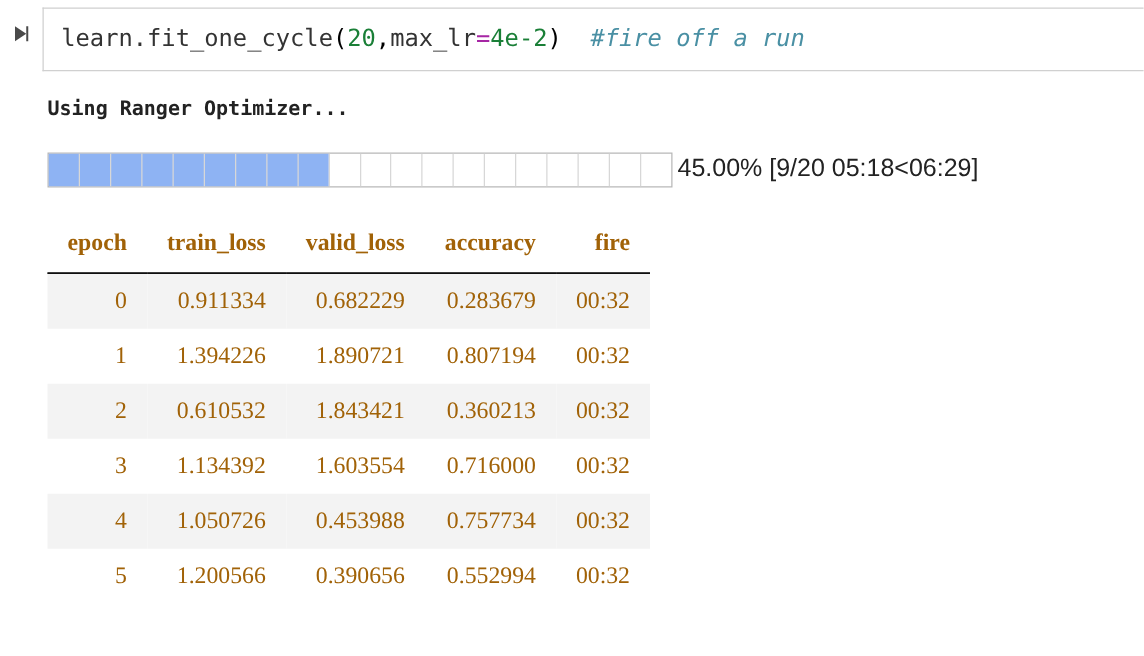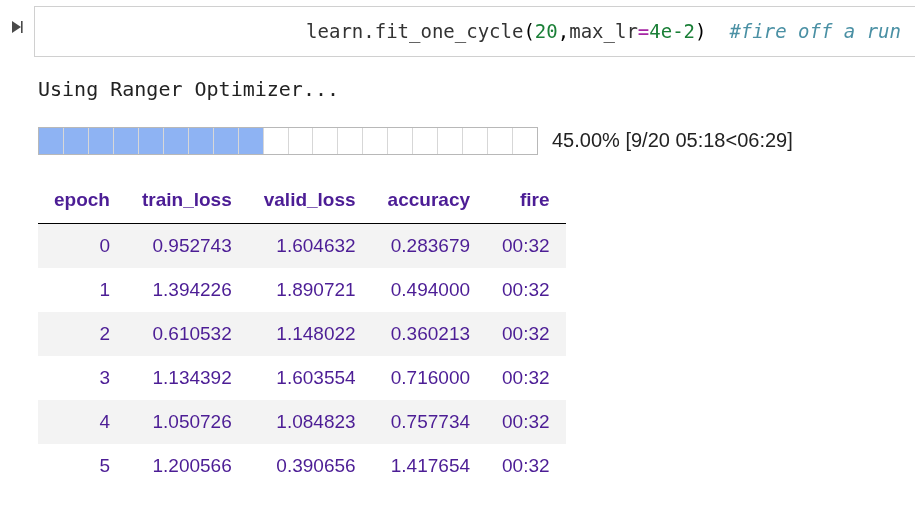--- a/index.html
+++ b/index.html
@@ -8,21 +8,20 @@
     background: #ffffff;
     font-family: Arial, Helvetica, sans-serif;
     width: 915px;
     height: 525px;
     overflow: hidden;
   }
   .cell {
     display: flex;
     align-items: flex-start;
     padding: 6px 0 0 8px;
-    text-align: right;
   }
   .run-icon {
     flex: 0 0 auto;
     width: 20px;
     padding-top: 13px;
     color: #4a4a4a;
   }
   .run-icon svg { display: block; }
   .code-box {
     flex: 1 1 auto;
@@ -38,29 +37,30 @@
   }
   .tok-fn   { color: #333; }
   .tok-num  { color: #1a7f37; }
   .tok-kw   { color: #333; }
   .tok-op   { color: #a626a4; }
   .tok-cmt  { color: #4a90a4; font-style: italic; }
   .output {
     margin-left: 38px;
     padding-top: 20px;
     font-family: "Consolas","Menlo","DejaVu Sans Mono",monospace;
-    font-size: 20px;
+    font-size: 16px;
     color: #222;
+    font-weight: bold;
   }
   .progress-row {
     margin-left: 38px;
     margin-top: 26px;
     display: flex;
     align-items: center;
-    gap: 14px;
+    gap: 4px;
   }
   .progress-bar {
     width: 500px;
     height: 28px;
     border: 1px solid #b8b8b8;
     background: #ffffff;
     position: relative;
     box-sizing: border-box;
   }
   .progress-bar .fill {
@@ -80,23 +80,23 @@
   .progress-bar .ticks div:first-child { border-left: none; }
   .progress-text {
     font-family: Arial, Helvetica, sans-serif;
     font-size: 20px;
     color: #222;
   }
   .metrics {
     margin-left: 38px;
     margin-top: 24px;
     border-collapse: collapse;
-    font-family: Liberation Sans, sans-serif;
+    font-family: Liberation Serif, serif;
     font-size: 19px;
-    color: #4c1d95;
+    color: #a16207;
   }
   .metrics th {
     text-align: right;
     font-weight: 700;
     padding: 10px 16px 12px 16px;
     border-bottom: 1.5px solid #000;
   }
   .metrics td {
     text-align: right;
     padding: 11px 16px;
@@ -155,54 +155,54 @@
       <th>epoch</th>
       <th>train_loss</th>
       <th>valid_loss</th>
       <th>accuracy</th>
       <th>fire</th>
     </tr>
   </thead>
   <tbody>
       <tr>
         <td>0</td>
-        <td>0.952743</td>
-        <td>1.604632</td>
+        <td>0.911334</td>
+        <td>0.682229</td>
         <td>0.283679</td>
         <td>00:32</td>
       </tr>
       <tr>
         <td>1</td>
         <td>1.394226</td>
         <td>1.890721</td>
-        <td>0.494000</td>
+        <td>0.807194</td>
         <td>00:32</td>
       </tr>
       <tr>
         <td>2</td>
         <td>0.610532</td>
-        <td>1.148022</td>
+        <td>1.843421</td>
         <td>0.360213</td>
         <td>00:32</td>
       </tr>
       <tr>
         <td>3</td>
         <td>1.134392</td>
         <td>1.603554</td>
         <td>0.716000</td>
         <td>00:32</td>
       </tr>
       <tr>
         <td>4</td>
         <td>1.050726</td>
-        <td>1.084823</td>
+        <td>0.453988</td>
         <td>0.757734</td>
         <td>00:32</td>
       </tr>
       <tr>
         <td>5</td>
         <td>1.200566</td>
         <td>0.390656</td>
-        <td>1.417654</td>
+        <td>0.552994</td>
         <td>00:32</td>
       </tr>
     </tbody>
 </table>
 
 </body></html>

